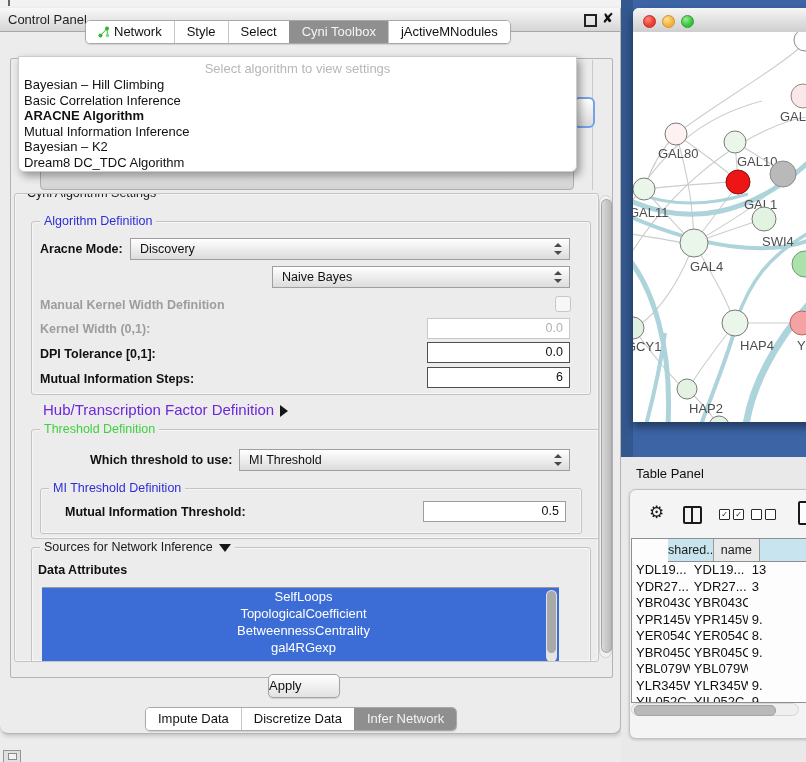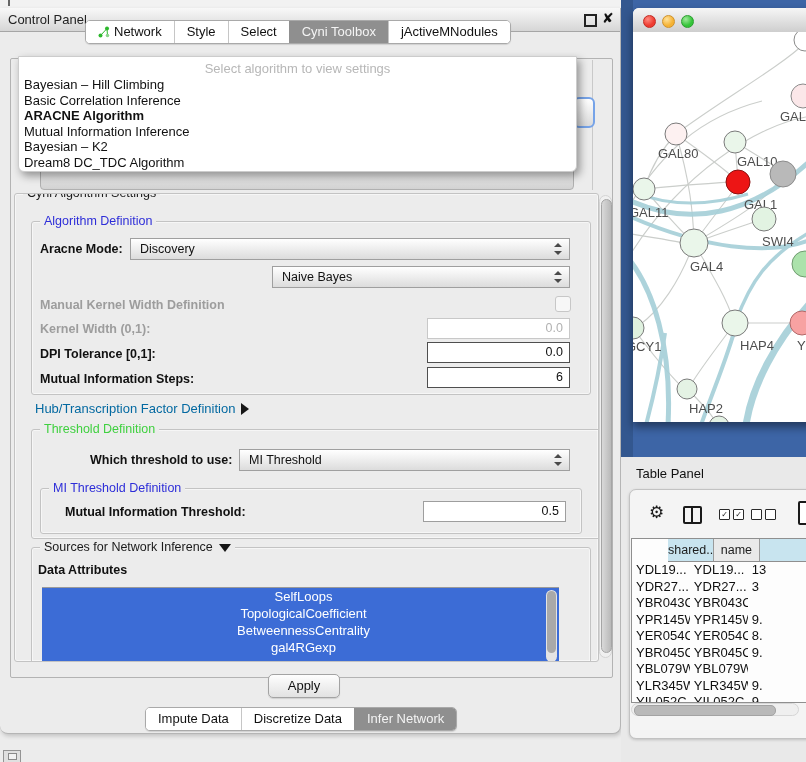--- a/index.html
+++ b/index.html
@@ -60,21 +60,21 @@
   .tri-right{display:inline-block;width:0;height:0;border-top:6px solid transparent;border-bottom:6px solid transparent;border-left:8px solid #161616;vertical-align:-2px;margin-left:6px;}
   .tri-down{display:inline-block;width:0;height:0;border-left:6px solid transparent;border-right:6px solid transparent;border-top:8px solid #161616;vertical-align:-1px;margin-left:6px;}
 
   
   #attr-list{left:10px;top:39px;width:517px;height:76px;background:#3c6cd6;overflow:hidden;position:absolute;border-top:1px solid #9a9a9a;}
   .attr-item{color:#fff;font-size:13px;line-height:17px;padding-left:6px;white-space:nowrap;}
   #attr-scrollbar{position:absolute;right:2px;top:2px;width:11px;height:72px;background:#e4e4e4;border-radius:6px;}
   #attr-thumb{position:absolute;left:1px;top:1px;width:9px;height:62px;background:#a9a9a9;border-radius:5px;}
 
   
-  #apply-btn{left:268px;top:666px;width:70px;height:22px;border:1px solid #a3a3a3;border-radius:5px;background:linear-gradient(#fefefe,#e2e2e2);font-size:13px;text-align:center;line-height:21px;color:#111;box-shadow:0 1px 1px rgba(0,0,0,0.12);}
+  #apply-btn{left:268px;top:666px;width:70px;height:22px;border:1px solid #a3a3a3;border-radius:5px;background:linear-gradient(#fefefe,#e2e2e2);font-size:13px;text-align:left;line-height:21px;color:#111;box-shadow:0 1px 1px rgba(0,0,0,0.12);}
 
   
   #desktop{left:621px;top:0;width:185px;height:457px;background:#3d65a6;}
   #desktop-edge{left:621px;top:0;width:12px;height:457px;background:#33578f;}
   #net-window{left:633px;top:8px;width:190px;height:414px;border-radius:6px 0 0 0;box-shadow:0 5px 10px rgba(0,0,0,0.45);background:#fff;}
   #net-titlebar{left:0;top:0;width:190px;height:24px;background:linear-gradient(#f6f6f6,#cecece);border-bottom:1px solid #909090;border-radius:6px 0 0 0;}
   .tl{position:absolute;top:7px;width:13px;height:13px;border-radius:50%;box-sizing:border-box;}
   #tl-red{left:10px;background:radial-gradient(circle at 35% 30%,#ff8a80,#ee3b30 60%);border:1px solid #c22a22;}
   #tl-yellow{left:29px;background:radial-gradient(circle at 35% 30%,#ffe29a,#f5b234 60%);border:1px solid #cf922a;}
   #tl-green{left:48px;background:radial-gradient(circle at 35% 30%,#9fe99a,#35c439 60%);border:1px solid #2a9e2e;}
@@ -191,21 +191,21 @@
         <span class="lbl dis" style="left:8px;top:76px;">Manual Kernel Width Definition</span>
         <span class="checkbox" style="left:523px;top:74px;"></span>
         <span class="lbl dis" style="left:8px;top:100px;">Kernel Width (0,1):</span>
         <div class="tfield dis" style="left:395px;top:96px;width:143px;">0.0</div>
         <span class="lbl" style="left:8px;top:125px;">DPI Tolerance [0,1]:</span>
         <div class="tfield strong" style="left:395px;top:120px;width:143px;">0.0</div>
         <span class="lbl" style="left:8px;top:150px;">Mutual Information Steps:</span>
         <div class="tfield strong" style="left:395px;top:145px;width:143px;">6</div>
       </div>
 
-      <div class="abs" style="left:20px;top:207px;font-size:13px;color:#0369a1;">
+      <div class="abs" style="left:28px;top:207px;font-size:15px;color:#6d28d9;">
         <span>Hub/Transcription Factor Definition</span><span class="tri-right"></span>
       </div>
 
       <div class="group" style="left:16px;top:235px;width:558px;height:108px;padding-left:47px;">
         <span class="gtitle t-green">Threshold Definition</span>
         <span class="lbl" style="left:58px;top:23px;">Which threshold to use:</span>
         <div class="combo" style="left:207px;top:19px;width:331px;">
           <span>MI Threshold</span>
           <span class="arrows">
               <i class="up"></i>

